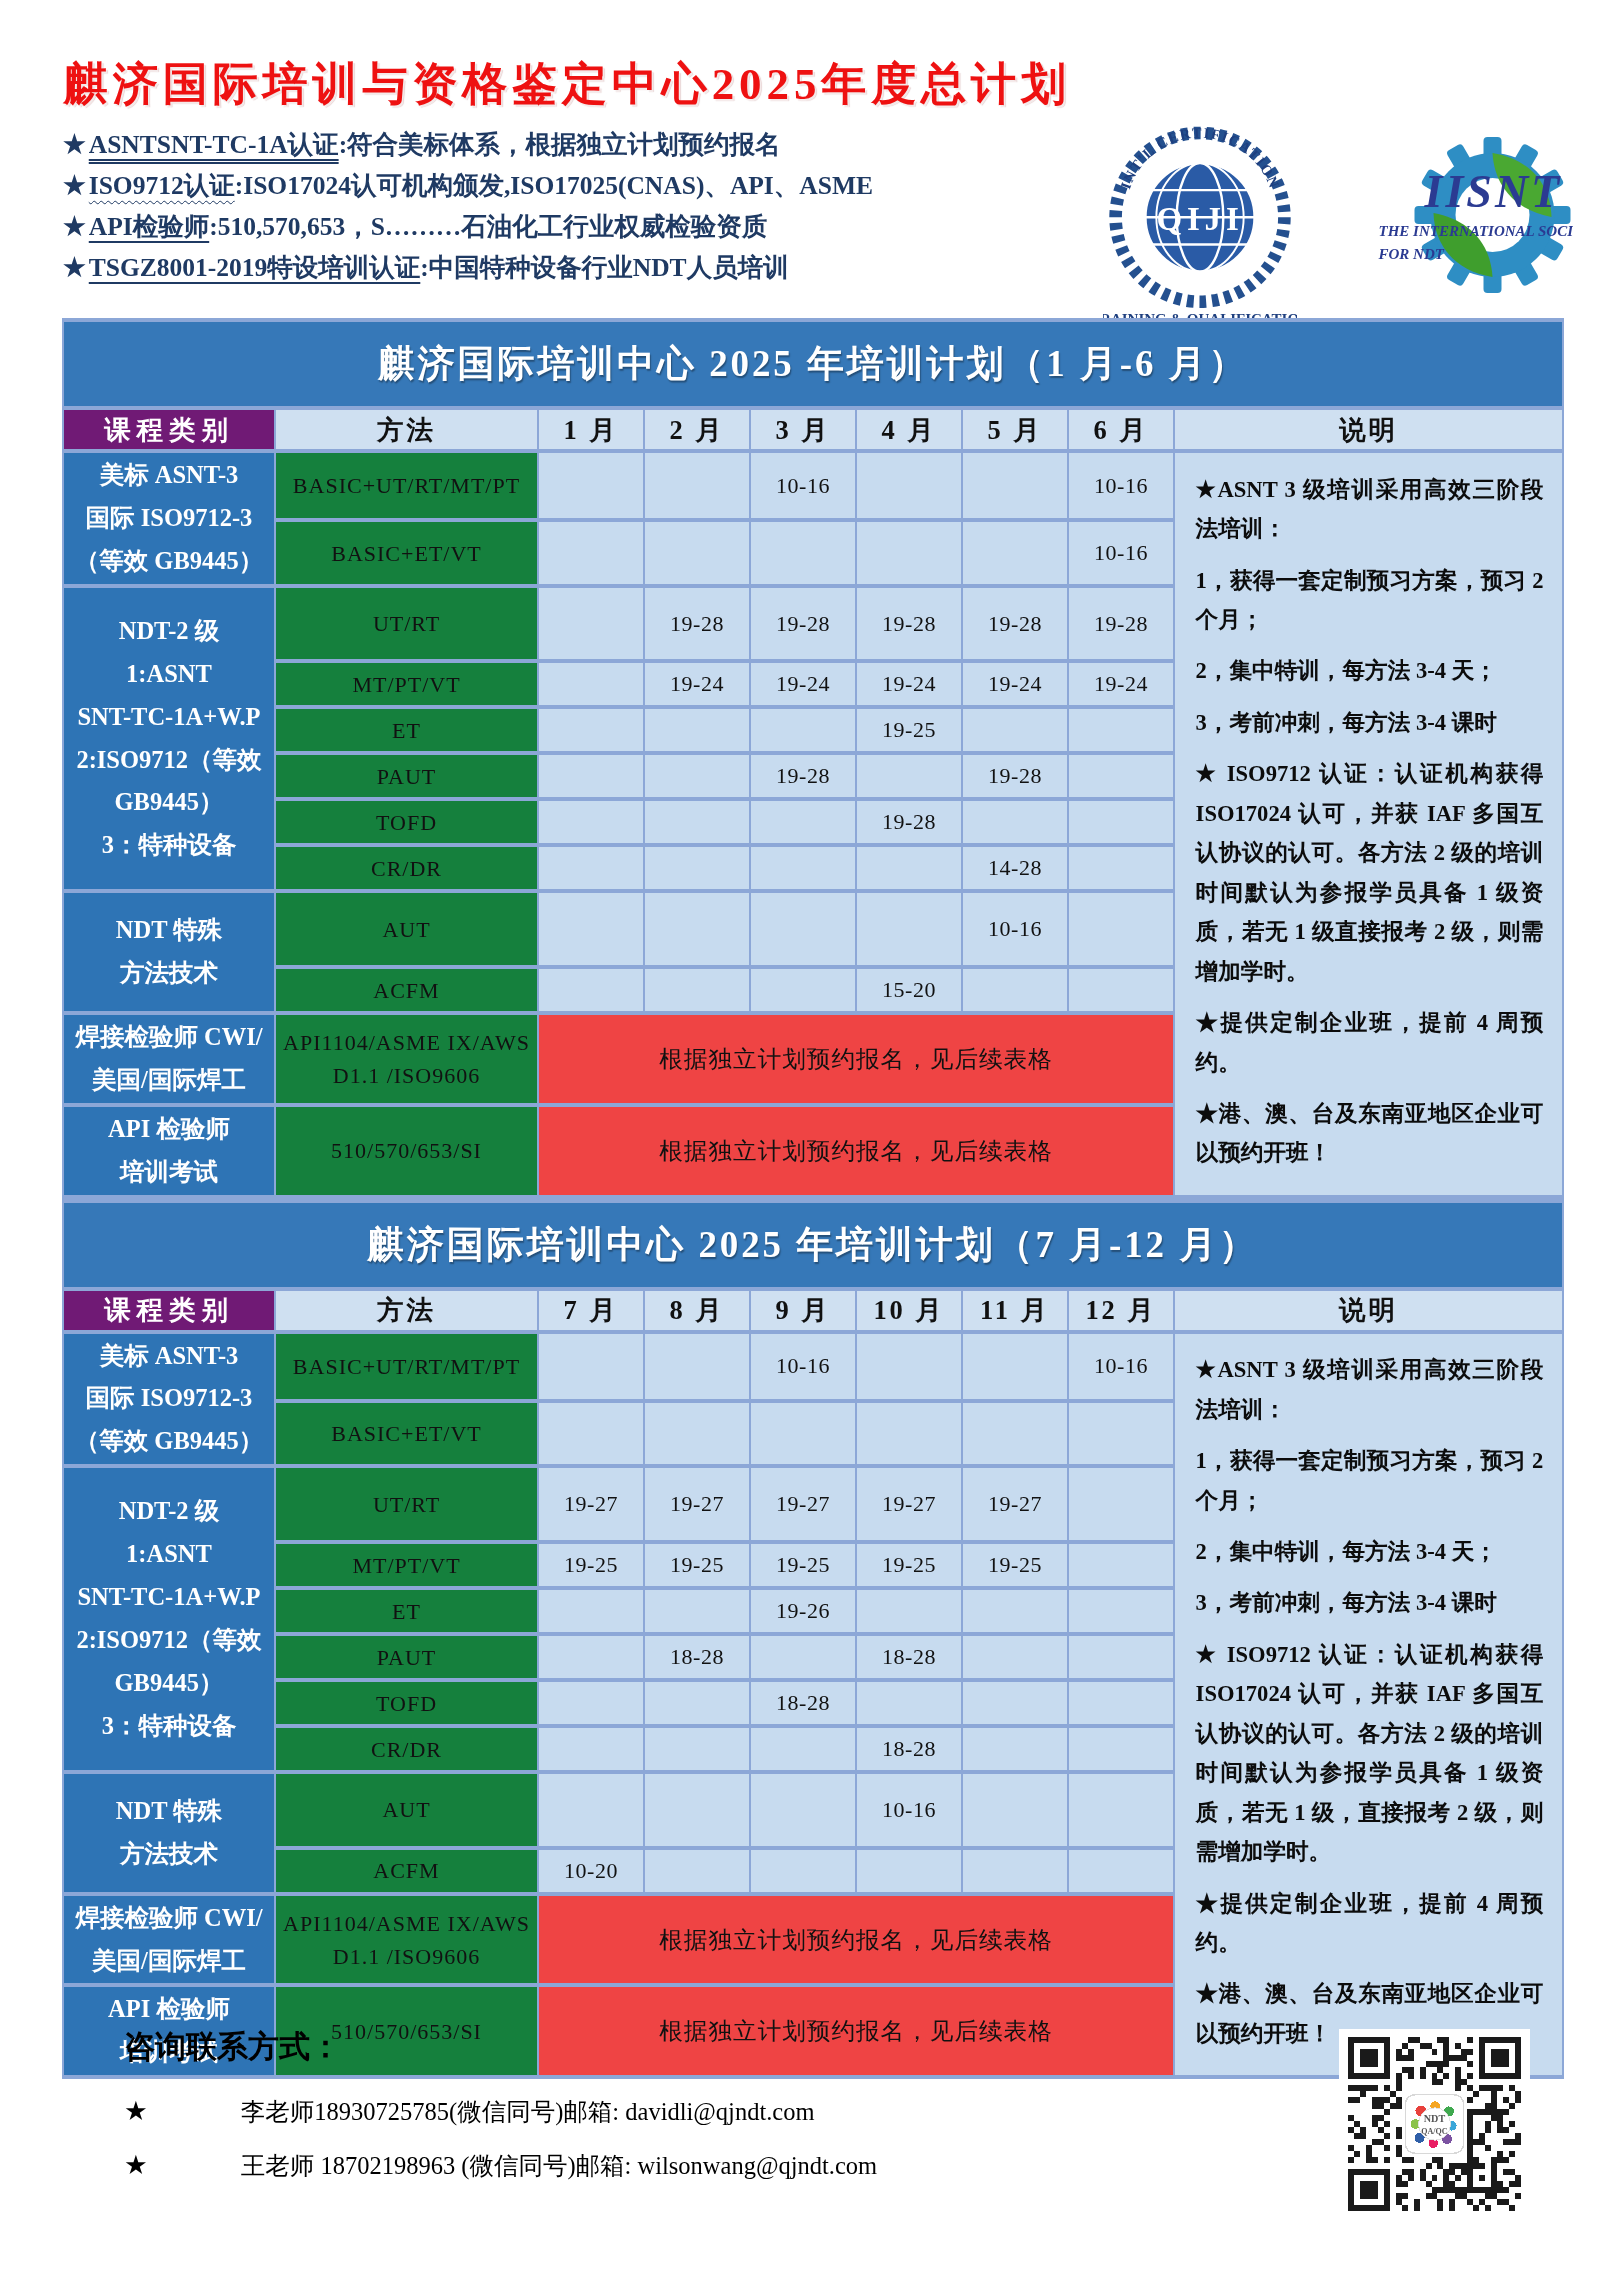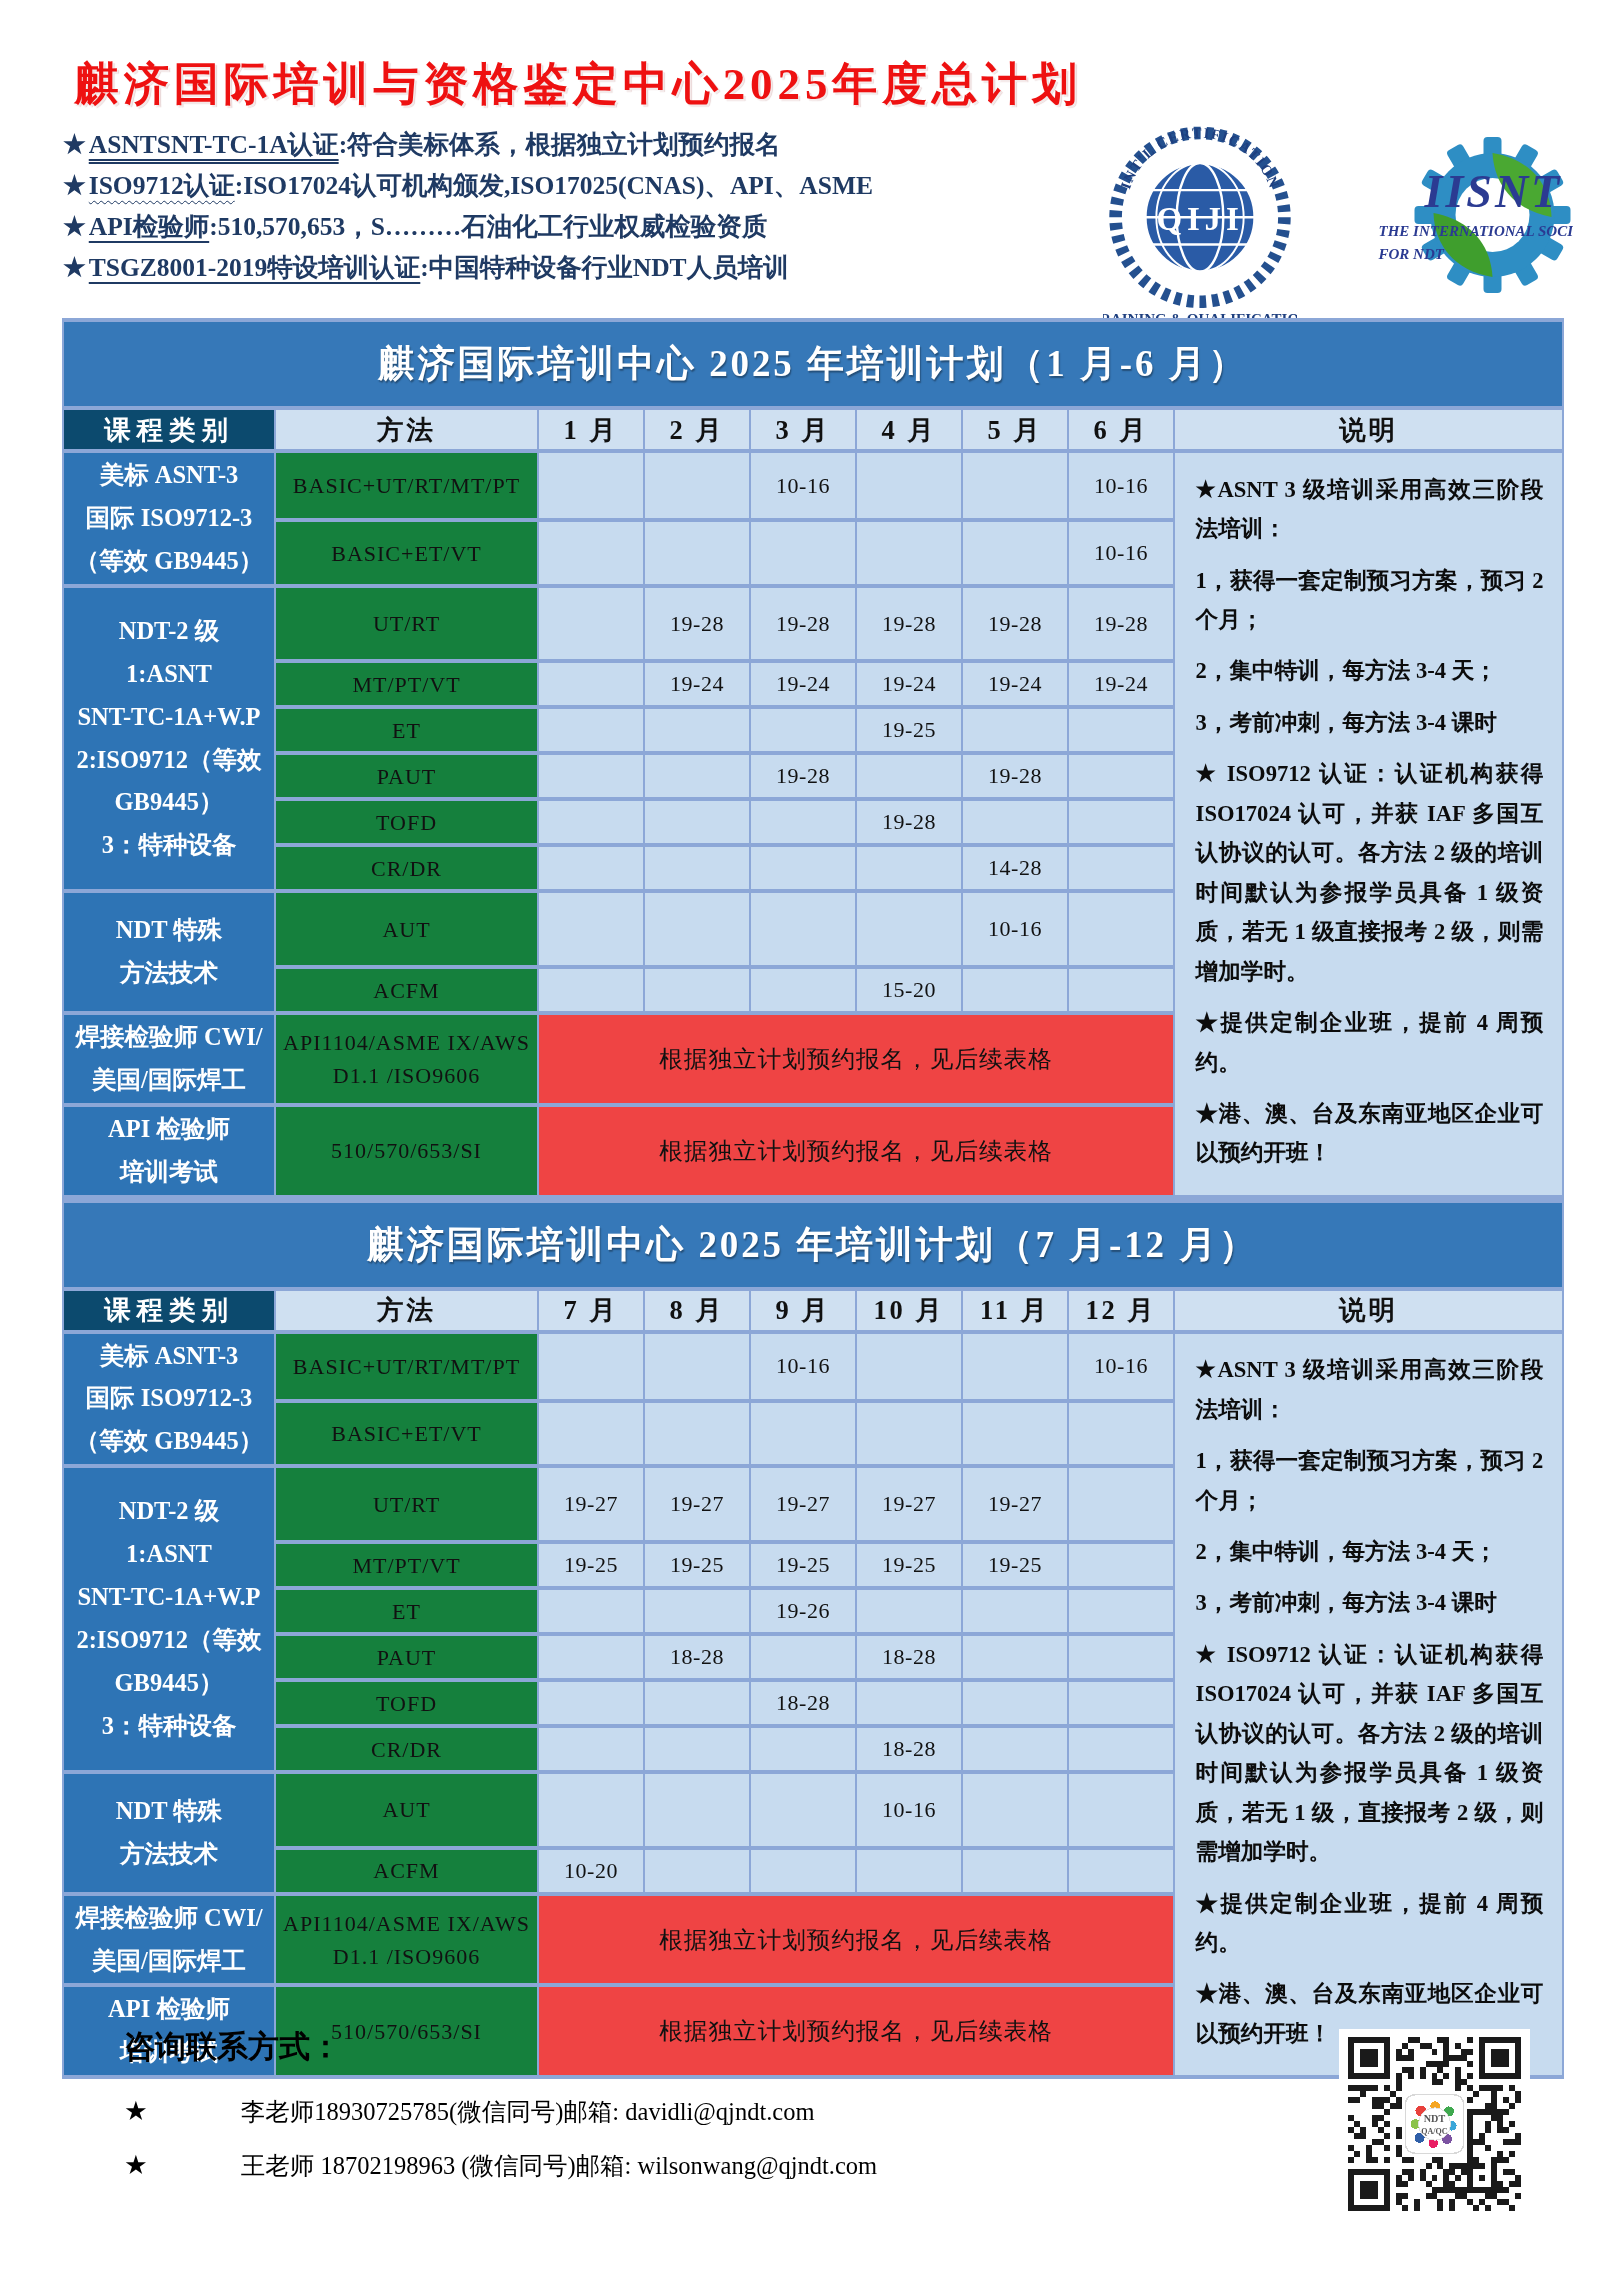--- a/index.html
+++ b/index.html
@@ -1,19 +1,19 @@
 <!DOCTYPE html>
 <html style="font-size:7.9px"><head>
 <meta charset="utf-8">
 <style>
   html,body{margin:0;padding:0;background:#ffffff;}
   .page{position:relative;width:1623px;height:2295px;background:#fff;overflow:hidden;
         font-family:"Liberation Serif","DejaVu Serif",serif;color:#111;}
   
-  .red-title{position:absolute;left:74px;top:54px;margin:0;font-size:45px;font-weight:700;
+  .red-title{position:absolute;left:63px;top:54px;margin:0;font-size:45px;font-weight:700;
              color:#ee1111;letter-spacing:4.9px;white-space:nowrap;
              text-shadow:1.5px 1.5px 0 rgba(255,255,255,.65),2px 2px 1px rgba(120,0,0,.25);}
   .bullets{position:absolute;left:63px;top:124px;}
   .bullet{font-size:25.5px;font-weight:700;color:#1f3a63;line-height:41px;white-space:nowrap;}
   .bullet .star{margin-right:2.9px;}
   .bullet .lbl{text-underline-offset:5.9px;text-decoration-color:#1f3a63;}
   .u-double .lbl{text-decoration:underline double;text-decoration-thickness:1.5px;}
   .u-wavy .lbl{text-decoration:underline wavy;text-decoration-thickness:1px;}
   .u-solid .lbl{text-decoration:underline;text-decoration-thickness:2px;}
   .logo{position:absolute;}
@@ -21,21 +21,21 @@
   .logo-iisnt{left:1342px;top:115px;width:231px;height:200px;}
   
   .tables{position:absolute;left:62px;top:318px;width:1500px;}
   table.plan{border-collapse:collapse;table-layout:fixed;width:1500px;}
   table.plan td,table.plan th{border:2.9px solid #8ca7d7;border-top-width:4.4px;border-bottom-width:4.4px;
        overflow:hidden;}
   .t-title{height:82px;background:#3678b8;color:#fff;font-size:37px;font-weight:700;
            text-align:center;letter-spacing:2.9px;text-shadow:1px 1.5px 1.5px rgba(0,0,0,.35);}
   tr.rh-h{height:43px;} tr.rh-a{height:65px;} tr.rh-b{height:61px;padding-left:25px;}
   tr.rh-m{height:46px;} tr.rh-s{height:44px;padding-left:26px;} tr.rh-c{height:75px;} tr.rh-d{height:86px;}
-  th.cat-h{background:#0c4a6e;color:#fff;font-size:26.5px;font-weight:700;letter-spacing:5.9px;}
+  th.cat-h{background:#701a75;color:#fff;font-size:26.5px;font-weight:700;letter-spacing:5.9px;}
   th.lh{background:#cfe0f1;color:#111;font-size:26.5px;font-weight:700;letter-spacing:2.9px;}
   td.grp{background:#2e74b5;color:#fff;font-size:24.5px;font-weight:700;text-align:center;
          line-height:1.75;vertical-align:middle;}
   td.met{background:#15803d;font-size:22px;text-align:center;letter-spacing:1px;line-height:1.5;}
   td.mc{background:#c7dbef;font-size:22px;text-align:center;letter-spacing:0.5px;}
   td.spec{background:#ef4444;font-size:23.6px;text-align:center;letter-spacing:1px;}
   td.note{background:#c7dbef;vertical-align:top;padding:16.7px 18.7px 9.8px 20.6px;}
   td.note p{margin:0 0 11.8px 0;font-size:22.6px;font-weight:600;line-height:1.75;
             text-align:justify;color:#0c0c0c;}
   

